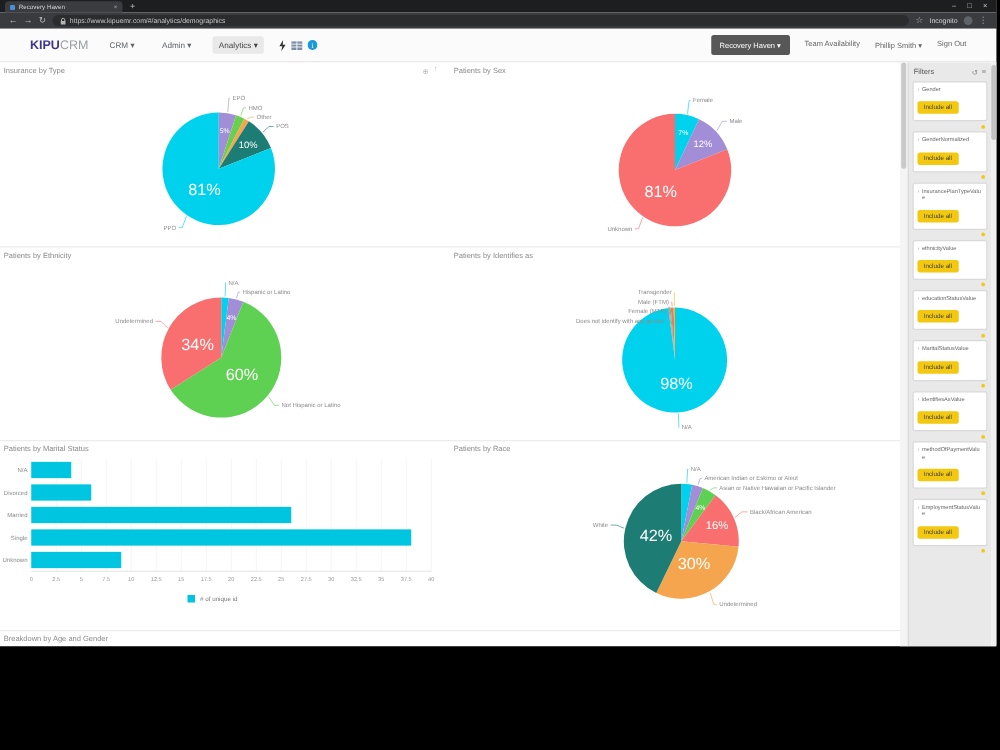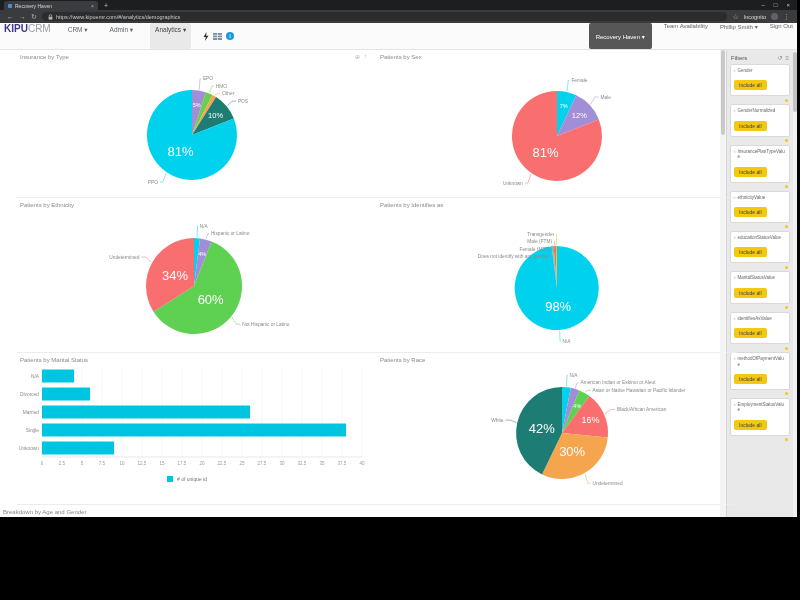--- a/index.html
+++ b/index.html
@@ -19,35 +19,35 @@
   .addrbar{height:13px;background:#3a3b3e;display:flex;align-items:center;gap:5px;padding:0 7px;}
   .addr-ic{color:#b9b9b9;font-size:7px;line-height:13px;}
   .urlbox{flex:1;height:9px;background:#2b2c2e;border-radius:5px;display:flex;align-items:center;
     gap:3px;padding:0 6px;}
   .url{color:#c9c9c9;font-size:5.5px;white-space:nowrap;overflow:hidden;}
   .incog{color:#ddd;font-size:5.5px;}
   .avatar{width:7px;height:7px;border-radius:50%;background:#5f6368;}
 
   
   .appnav{height:26px;background:#fbfbfb;border-bottom:1px solid #e3e3e3;display:flex;
-    padding:0 4px;gap:12px;}
+    align-items:center;padding:0 24px;gap:12px;}
   .logo{font-size:10px;font-weight:bold;letter-spacing:0;}
   .logo .k{color:#3f3587;}
   .logo .c{color:#9aa0a6;font-weight:normal;}
   .menu{font-size:6.5px;color:#5f6368;padding:3px 5px;border-radius:2px;white-space:nowrap;}
   .menu.active{background:#e9e9e9;color:#444;}
   .nav-ic{display:flex;align-items:center;gap:4px;}
   .facility-btn{margin-left:auto;background:#575757;color:#fff;font-size:6px;padding:4px 7px;
     border:none;border-radius:2px;white-space:nowrap;}
   .nav-link{font-size:6px;color:#666;white-space:nowrap;}
 
   
   .content{display:flex;height:467px;background:#fff;}
   .charts-wrap{width:720px;}
-  .charts-grid{display:grid;grid-template-columns:360px 360px;grid-template-rows:148px 155px 152px;margin-left:17px;}
+  .charts-grid{display:grid;grid-template-columns:360px 360px;grid-template-rows:148px 155px 152px;}
   .panel{position:relative;border-bottom:1px solid #ececec;}
   .panel-title{position:absolute;top:4px;left:3px;font-size:6px;color:#8a8a8a;z-index:2;}
   .panel-icons{position:absolute;top:3px;right:10px;display:flex;gap:4px;color:#b8b8b8;
     font-size:6px;z-index:2;}
   .panel svg{position:absolute;top:0;left:0;}
   .bottom-title{font-size:6px;color:#8a8a8a;padding:4px 0 0 3px;}
   .main-scrollbar{width:6px;background:#f4f4f4;position:relative;}
   .main-scrollbar .thumb{position:absolute;top:0;left:1px;width:4px;height:85px;background:#c9c9c9;border-radius:2px;}
 
   

